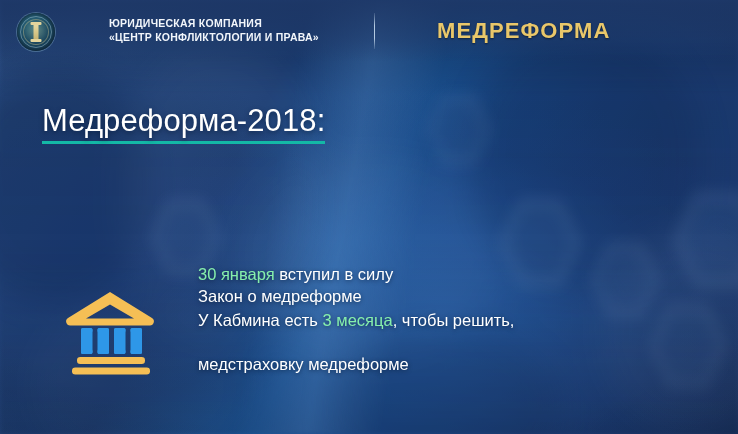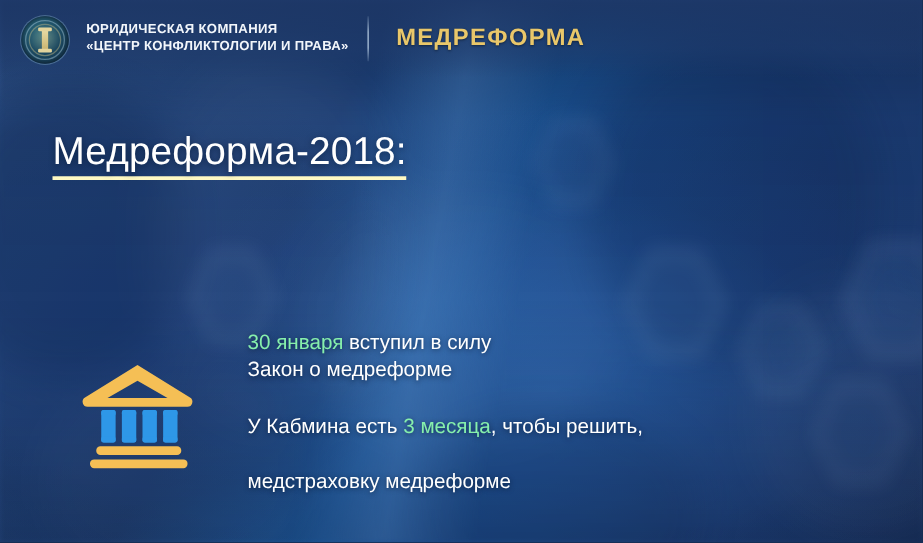--- a/index.html
+++ b/index.html
@@ -74,20 +74,21 @@
   
   .header {
     position: absolute;
     top: 0; left: 0; right: 0;
     height: 62px;
     background: linear-gradient(180deg, rgba(30,56,104,0.88) 0%, rgba(32,60,110,0.52) 62%, rgba(33,62,112,0.0) 100%);
     display: flex;
     align-items: center;
     padding-left: 17px;
     box-sizing: border-box;
+    gap: 40px;
   }
   .logo-seal {
     position: relative;
     width: 38px; height: 38px;
     flex: 0 0 38px;
     border-radius: 50%;
     background: radial-gradient(circle at 42% 36%, #2e6f82 0%, #1d4c64 46%, #163a52 72%, #0f2b41 100%);
     box-shadow: 0 0 0 1px rgba(150,195,215,0.35), inset 0 0 4px rgba(0,0,0,0.55);
     margin-top: 1px;
   }
@@ -152,21 +153,21 @@
 
   .hdr-divider {
     width: 1px;
     height: 36px;
     margin: 0 0 0 15px;
     background: linear-gradient(180deg, rgba(195,218,240,0.15), rgba(205,226,245,0.85) 35%, rgba(205,226,245,0.85) 70%, rgba(195,218,240,0.15));
     flex: 0 0 1px;
   }
   .brand {
     margin-left: 22px;
-    font-size: 19px;
+    font-size: 22px;
     font-weight: bold;
     letter-spacing: 1.1px;
     color: #e9c76a;
     text-shadow: 0 1px 2px rgba(0,0,0,0.45);
     white-space: nowrap;
   }
 
   
   .title-block {
     position: absolute;
@@ -175,21 +176,21 @@
   }
   .title-line {
     display: inline-block;
     color: #ffffff;
     font-size: 31px;
     font-weight: normal;
     letter-spacing: .1px;
     line-height: 1.18;
     white-space: nowrap;
     text-shadow: 0 2px 5px rgba(4,18,42,0.55);
-    border-bottom: 3px solid #fef9c3;
+    border-bottom: 3px solid #14b8a6;
     padding-bottom: 1px;
   }
   .title-line.l2 {
     margin-left: 13px;
     margin-top: 3px;
   }
   .title-row { line-height: 0; }
 
   
   .bank-icon {
@@ -205,21 +206,21 @@
     position: absolute;
     left: 198px;
     top: 263px;
     width: 470px;
     color: #ffffff;
     font-size: 16.5px;
     line-height: 1.35;
     text-shadow: 0 1px 4px rgba(4,16,38,0.60);
   }
   .para { margin: 0; }
-  .para + .para { margin-top: 22px; }
+  .para + .para { margin-top: 1px; }
   .hl { color: #86efac; }
 </style>
 </head>
 <body>
 
 <div class="slide">
 
   <div class="bg-base"></div>
 
   <div class="bg-blobs">

